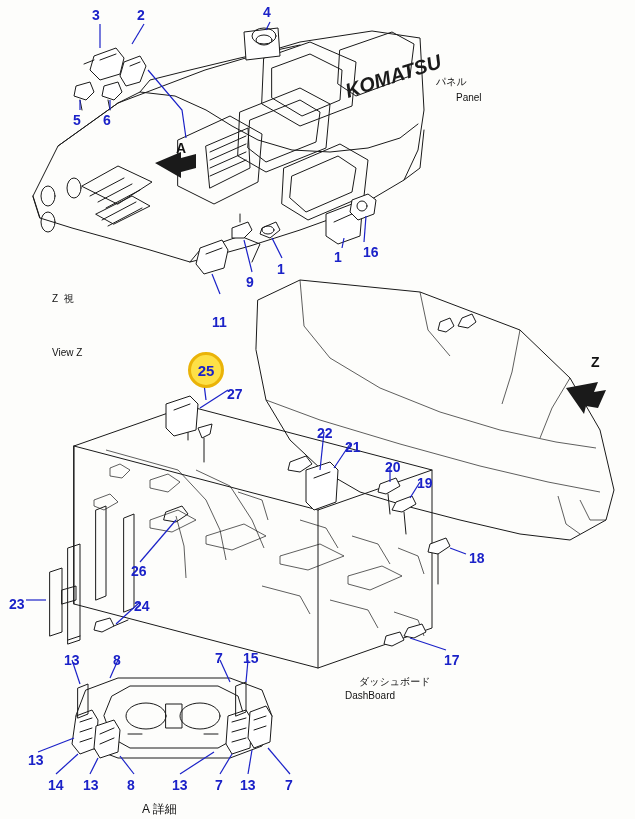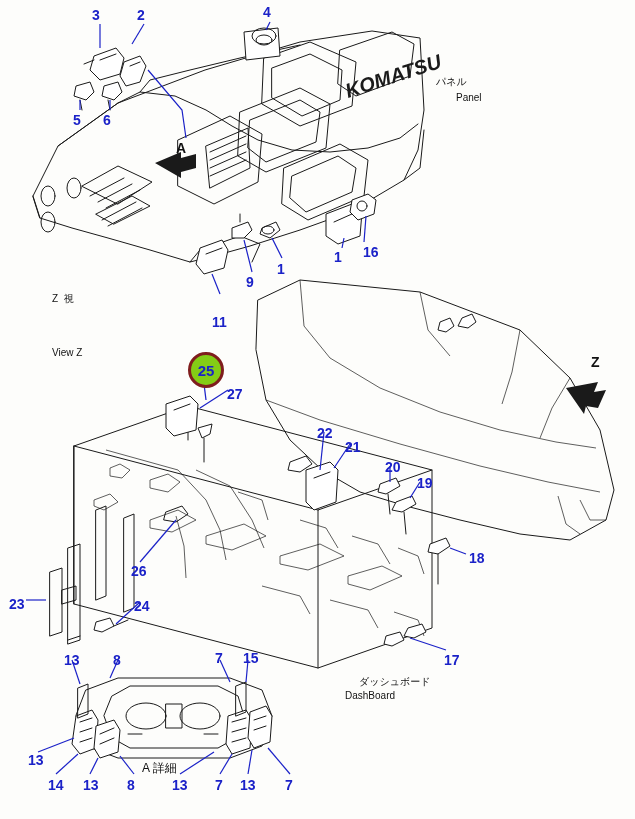--- a/index.html
+++ b/index.html
@@ -36,29 +36,29 @@
     color: #111111;
     font-size: 10px;
     line-height: 12px;
     font-family: "Liberation Sans", sans-serif;
     white-space: pre;
   }
   .circled {
     position: absolute;
     width: 30px;
     height: 30px;
-    border: 3px solid #7f1d1d;
+    border: 3px solid #eab308;
     border-radius: 50%;
     color: #1b22c8;
     font-weight: bold;
     font-size: 15px;
     display: flex;
     align-items: center;
     justify-content: center;
-    background: #84cc16;
+    background: #fde047;
   }
   .ln {
     stroke: #1b22c8;
     stroke-width: 1.2;
     fill: none;
   }
   .part {
     stroke: #1a1a1a;
     stroke-width: 1;
     fill: none;
@@ -335,17 +335,17 @@
   <div class="lbl" style="left:285px;top:778px;">7</div>
 
   <div class="circled" style="left:188px;top:352px;">25</div>
 
   <div class="cap" style="left:436px;top:76px;">パネル</div>
   <div class="cap" style="left:456px;top:92px;">Panel</div>
   <div class="cap" style="left:52px;top:293px;">Z  視</div>
   <div class="cap" style="left:52px;top:307px;margin-top:40px;">View Z</div>
   <div class="cap" style="left:359px;top:676px;">ダッシュボード</div>
   <div class="cap" style="left:345px;top:690px;">DashBoard</div>
-  <div class="cap" style="left:142px;top:762px;font-size:12px;">A 詳細</div>
+  <div class="cap" style="left:142px;top:803px;font-size:12px;">A 詳細</div>
   <div class="cap" style="left:176px;top:142px;font-size:14px;font-weight:bold;">A</div>
   <div class="cap" style="left:591px;top:356px;font-size:14px;font-weight:bold;">Z</div>
 
 </div>
 
 </body></html>

